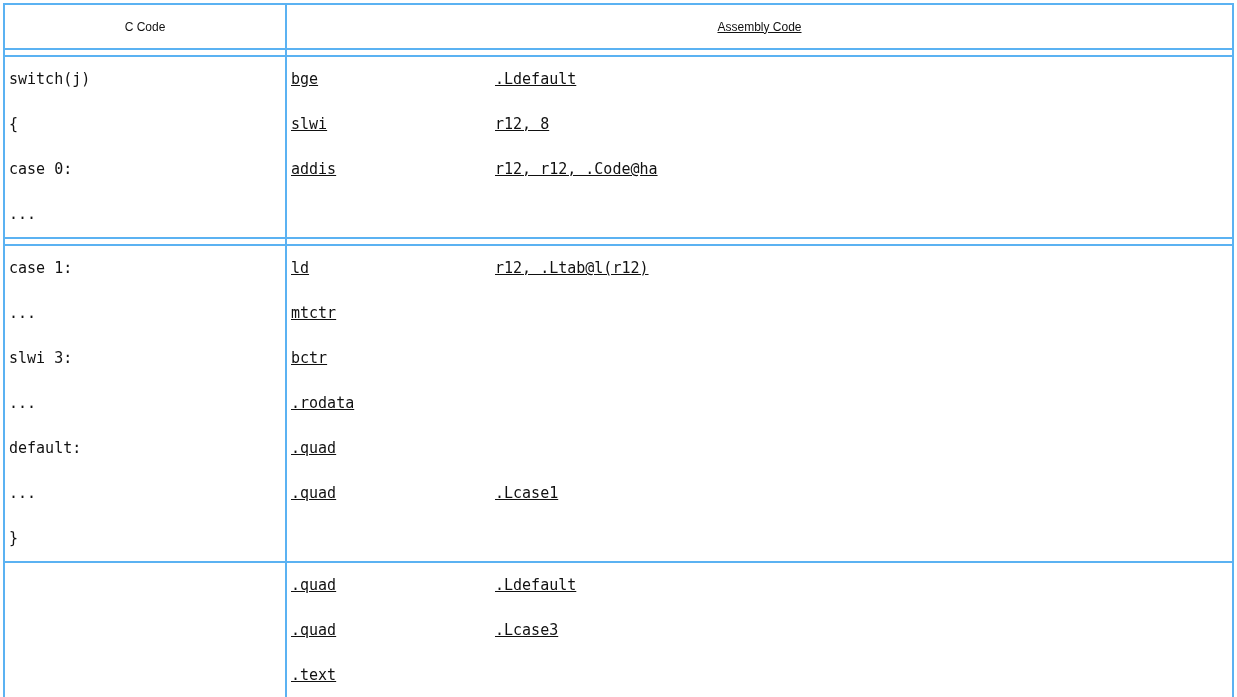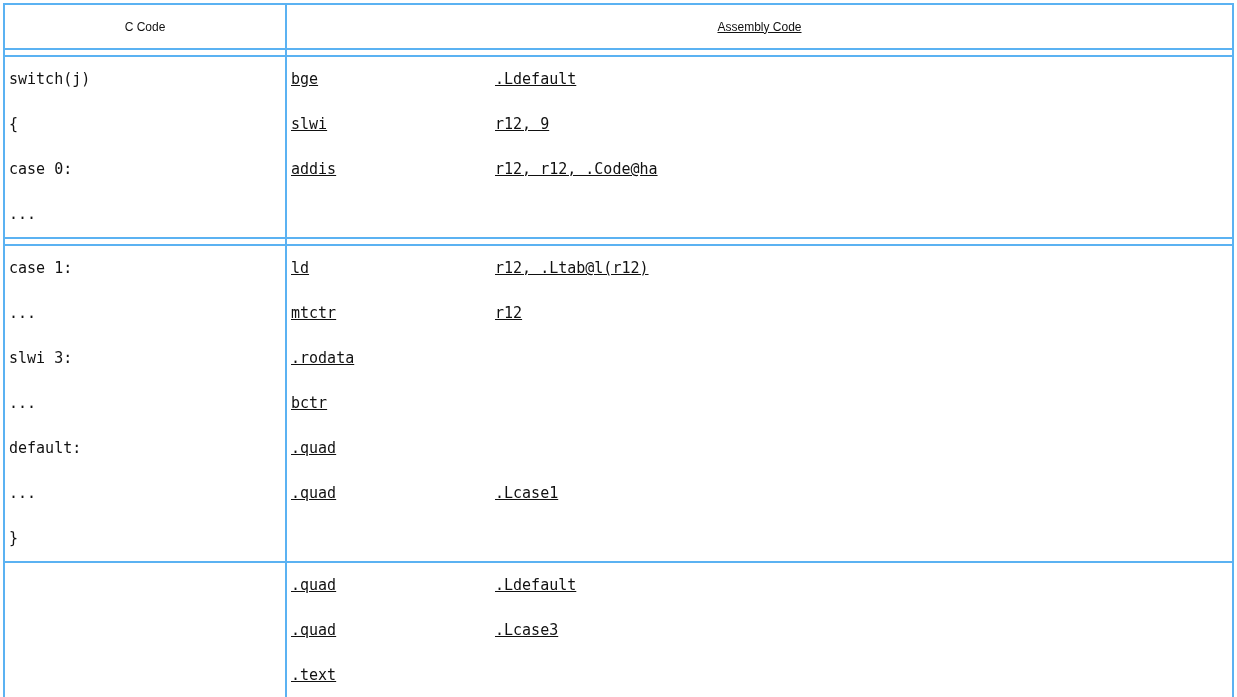--- a/index.html
+++ b/index.html
@@ -65,43 +65,43 @@
     <div id="sections">
         <div class="row section bb">
           <div class="cell left">
             <div class="code-line">switch(j)</div>
             <div class="code-line">{</div>
             <div class="code-line">case 0:</div>
             <div class="code-line">...</div>
           </div>
           <div class="cell right">
             <div class="code-line"><div class="mn">bge</div><div class="op">.Ldefault</div></div>
-            <div class="code-line"><div class="mn">slwi</div><div class="op">r12, 9</div></div>
+            <div class="code-line"><div class="mn">slwi</div><div class="op">r12, 8</div></div>
             <div class="code-line"><div class="mn">addis</div><div class="op">r12, r12, .Code@ha</div></div>
           </div>
         </div>
         <div class="row spacer">
           <div class="cell left"></div>
           <div class="cell right"></div>
         </div>
         <div class="row section bb">
           <div class="cell left">
             <div class="code-line">case 1:</div>
             <div class="code-line">...</div>
             <div class="code-line">slwi 3:</div>
             <div class="code-line">...</div>
             <div class="code-line">default:</div>
             <div class="code-line">...</div>
             <div class="code-line">}</div>
           </div>
           <div class="cell right">
             <div class="code-line"><div class="mn">ld</div><div class="op">r12, .Ltab@l(r12)</div></div>
-            <div class="code-line"><div class="mn">mtctr</div><div class="op">r12</div></div>
+            <div class="code-line"><div class="mn">mtctr</div></div>
+            <div class="code-line"><div class="mn">bctr</div><div class="op"></div></div>
             <div class="code-line"><div class="mn">.rodata</div><div class="op"></div></div>
-            <div class="code-line"><div class="mn">bctr</div><div class="op"></div></div>
             <div class="code-line"><div class="mn">.quad</div></div>
             <div class="code-line"><div class="mn">.quad</div><div class="op">.Lcase1</div></div>
           </div>
         </div>
         <div class="row section">
           <div class="cell left"></div>
           <div class="cell right">
             <div class="code-line"><div class="mn">.quad</div><div class="op">.Ldefault</div></div>
             <div class="code-line"><div class="mn">.quad</div><div class="op">.Lcase3</div></div>
             <div class="code-line"><div class="mn">.text</div><div class="op"></div></div>

